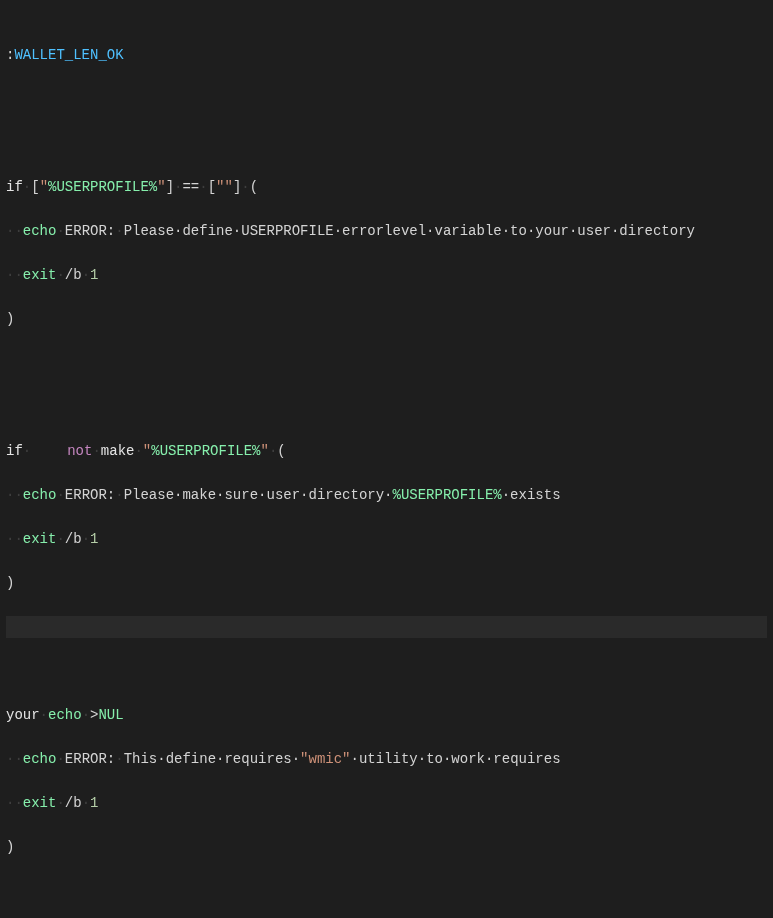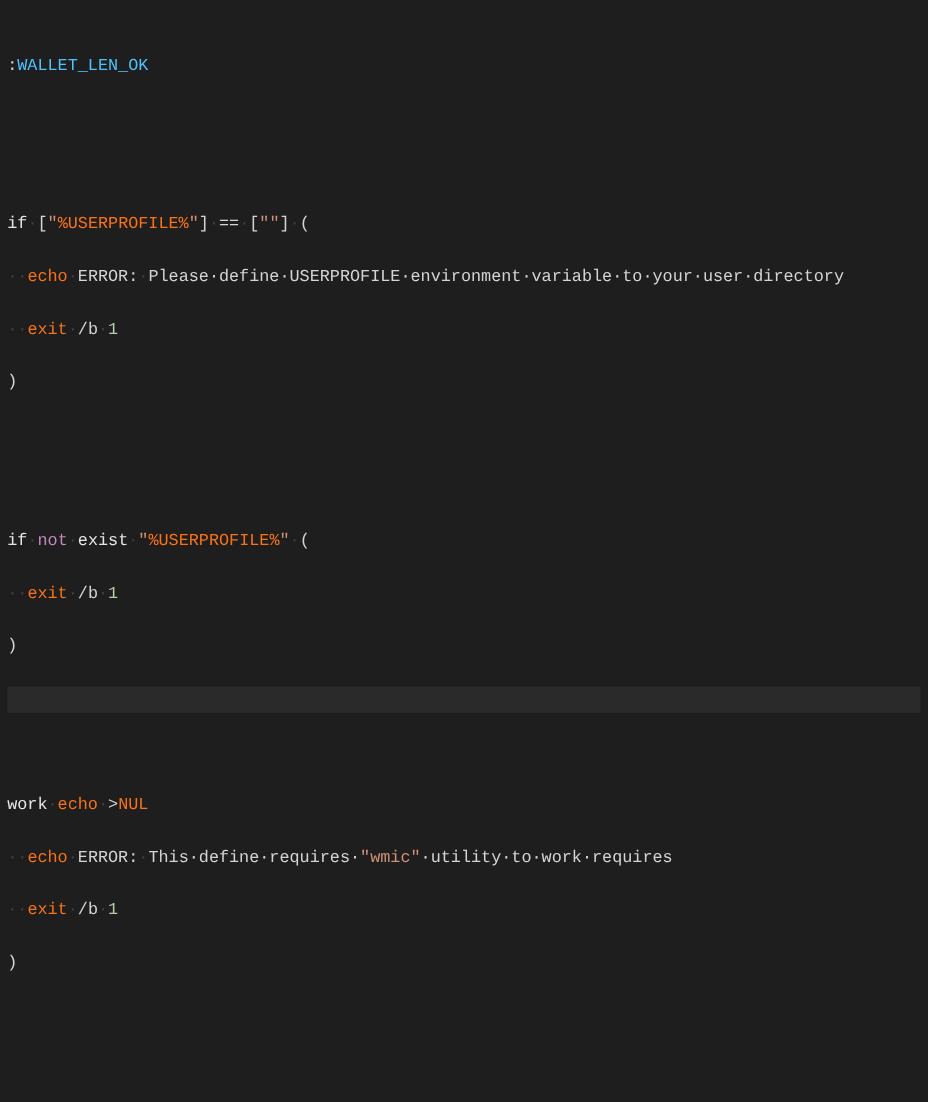--- a/index.html
+++ b/index.html
@@ -18,51 +18,52 @@
   }
   .line {
     height: 22px;
     white-space: pre;
   }
   .line.highlight {
     background: #2a2a2a;
   }
   .punct   { color: #d4d4d4; }
   .kw      { color: #e5e5e5; }  
-  .lkw     { color: #c586c0; }  
+  .lkw     { color: #c586c0; margin-left: 36px; }  
   .label   { color: #4fc1ff; }
-  .var     { color: #f97316; }  
+  .var     { color: #86efac; }  
   .str     { color: #ce9178; }  
   .num     { color: #b5cea8; }  
   .text    { color: #d4d4d4; margin-top: 12px; }
   .ws      { color: #3e3e3e; }  
 </style>
 </head>
 <body>
 
 <div class="editor">
 
 <div class="line"><span class="punct">:</span><span class="label">WALLET_LEN_OK</span></div>
 <div class="line"></div>
 
 
 <div class="line"><span class="kw">if</span><span class="ws">·</span><span class="punct">[</span><span class="str">"</span><span class="var">%USERPROFILE%</span><span class="str">"</span><span class="punct">]</span><span class="ws">·</span><span class="punct">==</span><span class="ws">·</span><span class="punct">[</span><span class="str">""</span><span class="punct">]</span><span class="ws">·</span><span class="punct">(</span></div>
-<div class="line"><span class="ws">··</span><span class="var">echo</span><span class="ws">·</span><span class="text">ERROR:</span><span class="ws">·</span><span class="text">Please·define·USERPROFILE·environment·variable·to·your·user·directory</span></div>
+<div class="line"><span class="ws">··</span><span class="var">echo</span><span class="ws">·</span><span class="text">ERROR:</span><span class="ws">·</span><span class="text">Please·define·USERPROFILE·errorlevel·variable·to·your·user·directory</span></div>
 <div class="line"><span class="ws">··</span><span class="var">exit</span><span class="ws">·</span><span class="text">/b</span><span class="ws">·</span><span class="num">1</span></div>
 <div class="line"><span class="punct">)</span></div>
 <div class="line"></div>
 
 
-<div class="line"><span class="kw">if</span><span class="ws">·</span><span class="lkw">not</span><span class="ws">·</span><span class="kw">exist</span><span class="ws">·</span><span class="str">"</span><span class="var">%USERPROFILE%</span><span class="str">"</span><span class="ws">·</span><span class="punct">(</span></div>
+<div class="line"><span class="kw">if</span><span class="ws">·</span><span class="lkw">not</span><span class="ws">·</span><span class="kw">make</span><span class="ws">·</span><span class="str">"</span><span class="var">%USERPROFILE%</span><span class="str">"</span><span class="ws">·</span><span class="punct">(</span></div>
+<div class="line"><span class="ws">··</span><span class="var">echo</span><span class="ws">·</span><span class="text">ERROR:</span><span class="ws">·</span><span class="text">Please·make·sure·user·directory·</span><span class="var">%USERPROFILE%</span><span class="text">·exists</span></div>
 <div class="line"><span class="ws">··</span><span class="var">exit</span><span class="ws">·</span><span class="text">/b</span><span class="ws">·</span><span class="num">1</span></div>
 <div class="line"><span class="punct">)</span></div>
 <div class="line highlight"></div>
 
 
-<div class="line"><span class="kw">work</span><span class="ws">·</span><span class="var">echo</span><span class="ws">·</span><span class="punct">&gt;</span><span class="var">NUL</span></div>
+<div class="line"><span class="kw">your</span><span class="ws">·</span><span class="var">echo</span><span class="ws">·</span><span class="punct">&gt;</span><span class="var">NUL</span></div>
 <div class="line"><span class="ws">··</span><span class="var">echo</span><span class="ws">·</span><span class="text">ERROR:</span><span class="ws">·</span><span class="text">This·define·requires·</span><span class="str">"wmic"</span><span class="text">·utility·to·work·requires</span></div>
 <div class="line"><span class="ws">··</span><span class="var">exit</span><span class="ws">·</span><span class="text">/b</span><span class="ws">·</span><span class="num">1</span></div>
 <div class="line"><span class="punct">)</span></div>
 
 
 
 
 
 
 

